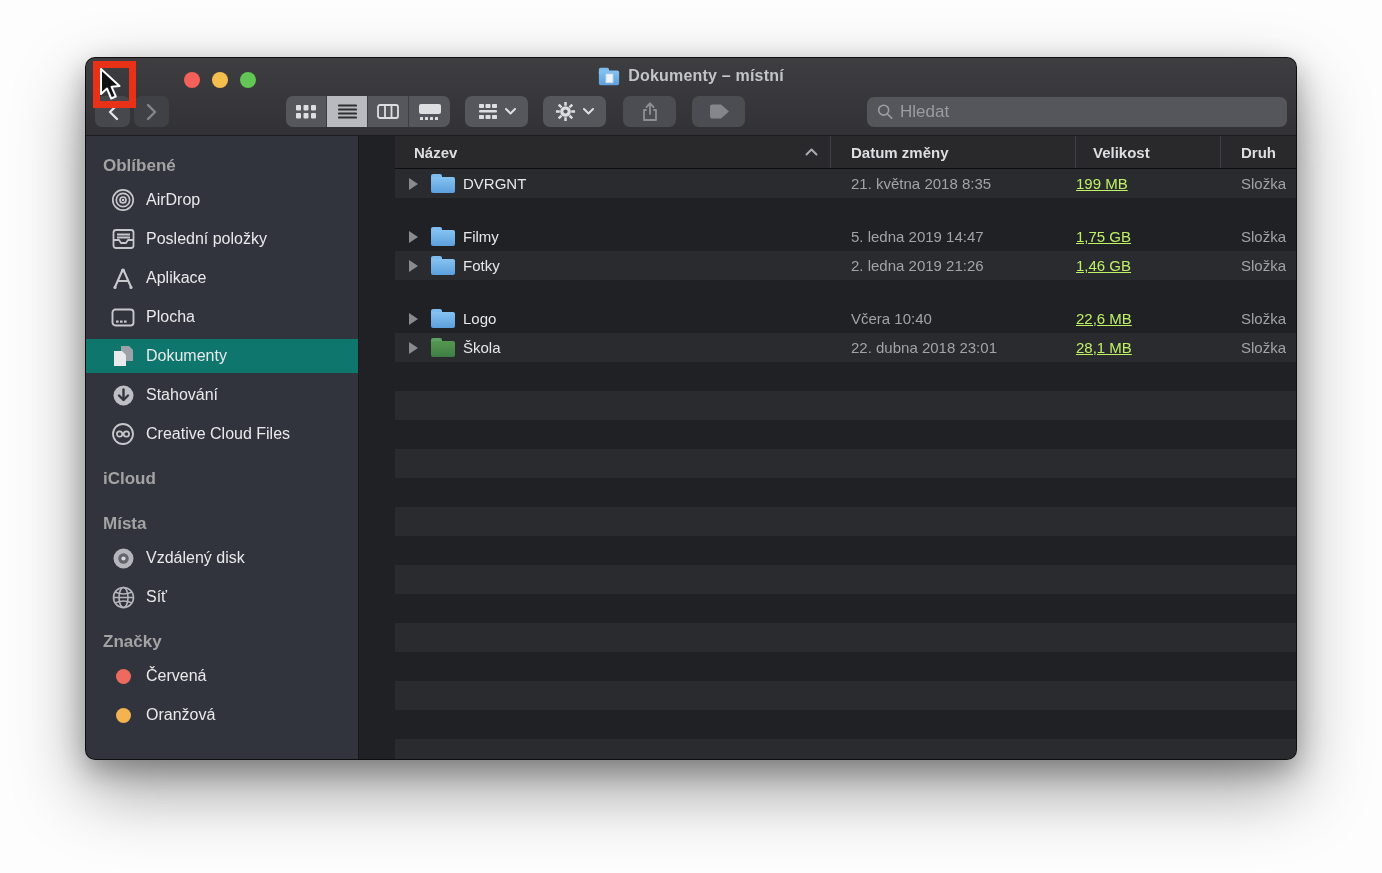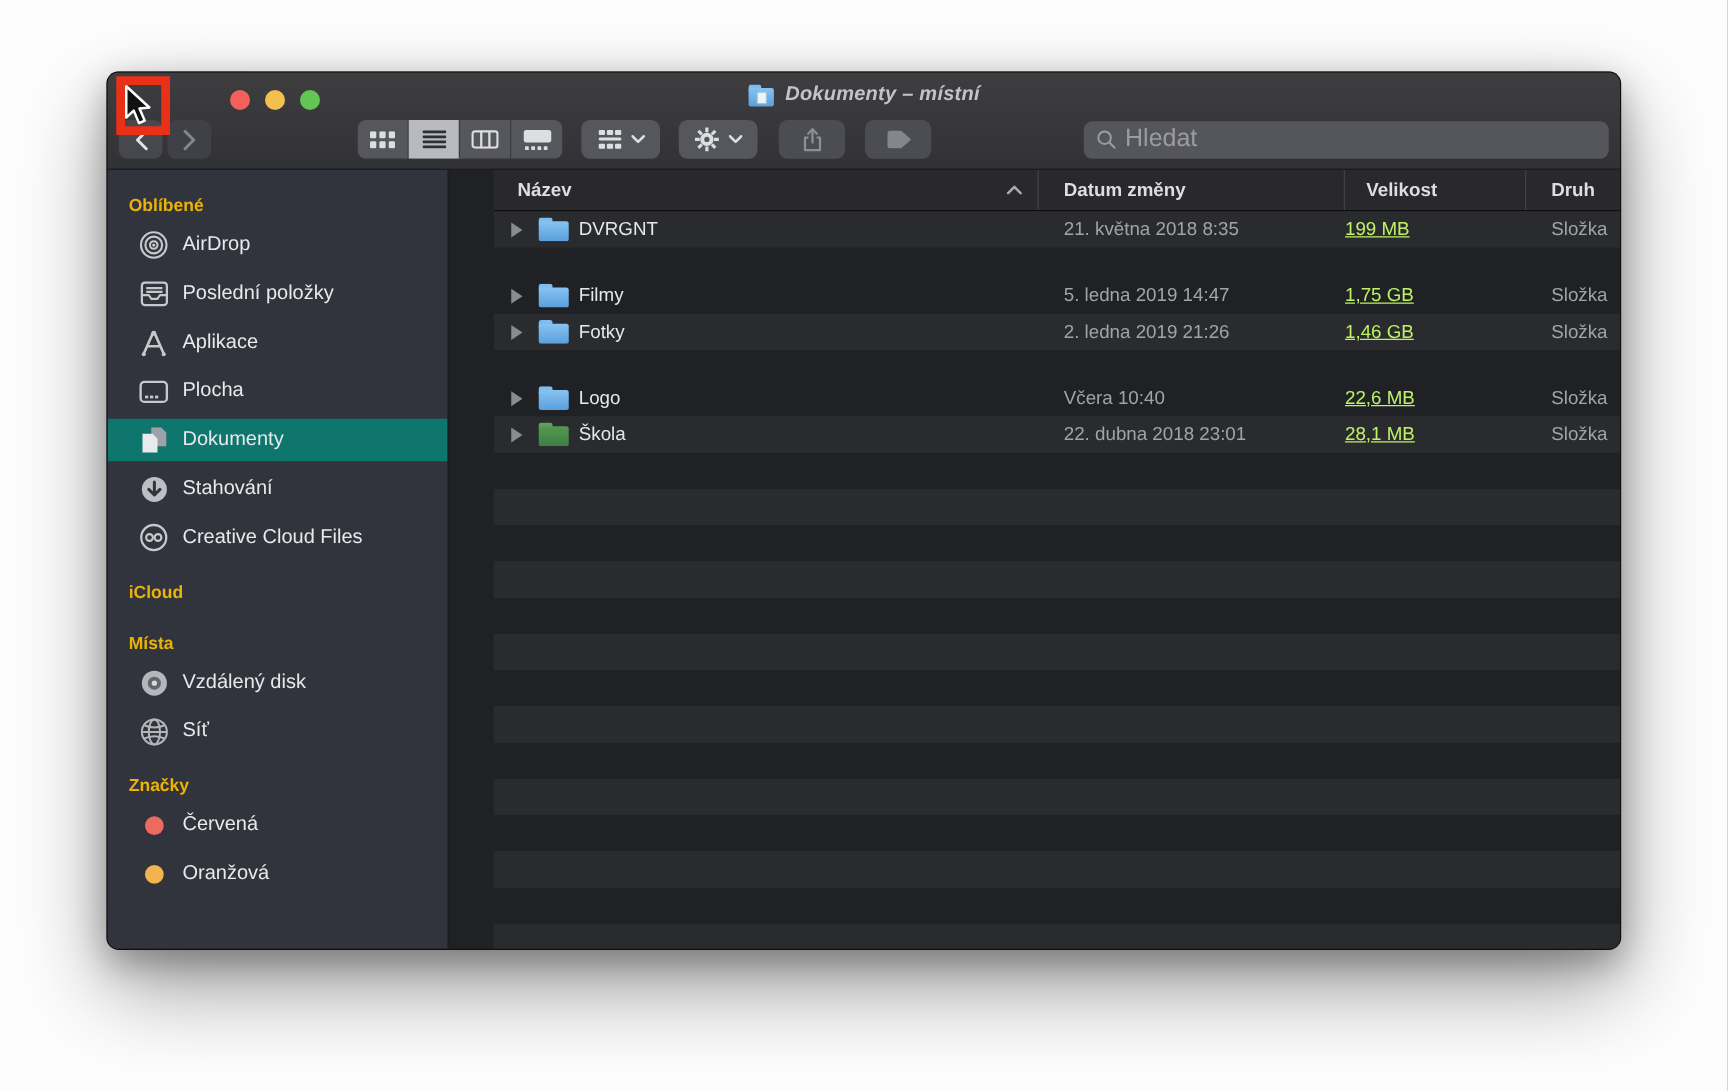--- a/index.html
+++ b/index.html
@@ -11,21 +11,21 @@
   .window { position:absolute; left:85px; top:57px; width:1212px; height:703px;
             border-radius:10px; overflow:hidden; background:#202125;
             box-shadow:0 30px 70px rgba(0,0,0,.38), 0 10px 28px rgba(0,0,0,.28);
             border:1px solid rgba(0,0,0,.55); display:flex; flex-direction:column; }
 
   
   .chrome { height:78px; background:linear-gradient(#3e3e41,#323236);
             border-bottom:1px solid #1c1c1f; position:relative; flex:0 0 auto; }
   .titlebar { height:35px; position:relative; display:flex; align-items:center; justify-content:center; }
   .title-wrap { display:flex; align-items:center; gap:8px; }
-  .title-text { color:#c3c4c7; font-size:16px; font-weight:700; letter-spacing:.2px;font-style:italic; }
+  .title-text { color:#c3c4c7; font-size:16px; font-weight:700; letter-spacing:.2px; }
   .tl { position:absolute; top:14px; width:16px; height:16px; border-radius:50%; }
   .tl.red    { left:98px;  background:#f4605a; }
   .tl.yellow { left:126px; background:#f5bf4f; }
   .tl.green  { left:154px; background:#62c554; }
 
   .toolbar { height:43px; display:flex; align-items:center; padding:0 9px 6px 9px; }
   .nav-btn { width:35px; height:31px; border-radius:7px; background:#47484d;
              display:flex; align-items:center; justify-content:center; margin-right:4px; }
   .nav-btn svg { display:block; }
   .nav-btn.fwd { background:#404146; }
@@ -39,29 +39,29 @@
   .tb-btn { height:31px; border-radius:7px; background:#56575c; display:flex; align-items:center;
             justify-content:center; gap:7px; }
   .tb-btn.drop { width:63px; margin-left:15px; }
   .tb-btn.plain { width:53px; background:#4c4d52; }
   .tb-btn.share { margin-left:17px; }
   .tb-btn.tag   { margin-left:16px; }
 
   .search { margin-left:auto; width:420px; height:30px; border-radius:7px; background:#55565b;
             display:flex; align-items:center; padding:0 10px; gap:7px; }
   .search input { background:transparent; border:none; outline:none; color:#d7d8da;
-                  font-size:20px; width:100%; font-family:"Liberation Sans", sans-serif; }
+                  font-size:17px; width:100%; font-family:"Liberation Sans", sans-serif; }
   .search input::placeholder { color:#9b9ca1; }
 
   
   .win-body { flex:1; display:flex; min-height:0; }
   .sidebar { width:273px; background:#32343d; border-right:1px solid #17181b;
              padding:12px 0 0 0; overflow:hidden; flex:0 0 auto; }
   .sb-section { margin-bottom:10px; }
-  .sb-title { color:#eab308; font-size:14px; font-weight:700; padding:8px 0 7px 17px; }
+  .sb-title { color:#a3a3a3; font-size:17px; font-weight:700; padding:8px 0 7px 17px; }
   .sb-item { height:34px; margin-bottom:5px; display:flex; align-items:center; gap:10px;
              padding-left:24px; color:#e8e9eb; font-size:16px; }
   .sb-item.selected { background:#0f766e;text-align:center; }
   .sb-icon { width:26px; height:26px; display:flex; align-items:center; justify-content:center; flex:0 0 auple; }
   .sb-icon svg { display:block; }
   .tag-dot { width:15px; height:15px; border-radius:50%; margin:0 5px; }
 
   .content { flex:1; display:flex; flex-direction:column; min-width:0; background:#202125;padding-left:36px; }
   .list-header { height:33px; background:#29292c; border-bottom:1px solid #0f0f11;
                  display:flex; align-items:center; color:#dddee0; font-size:15px; font-weight:700; }

